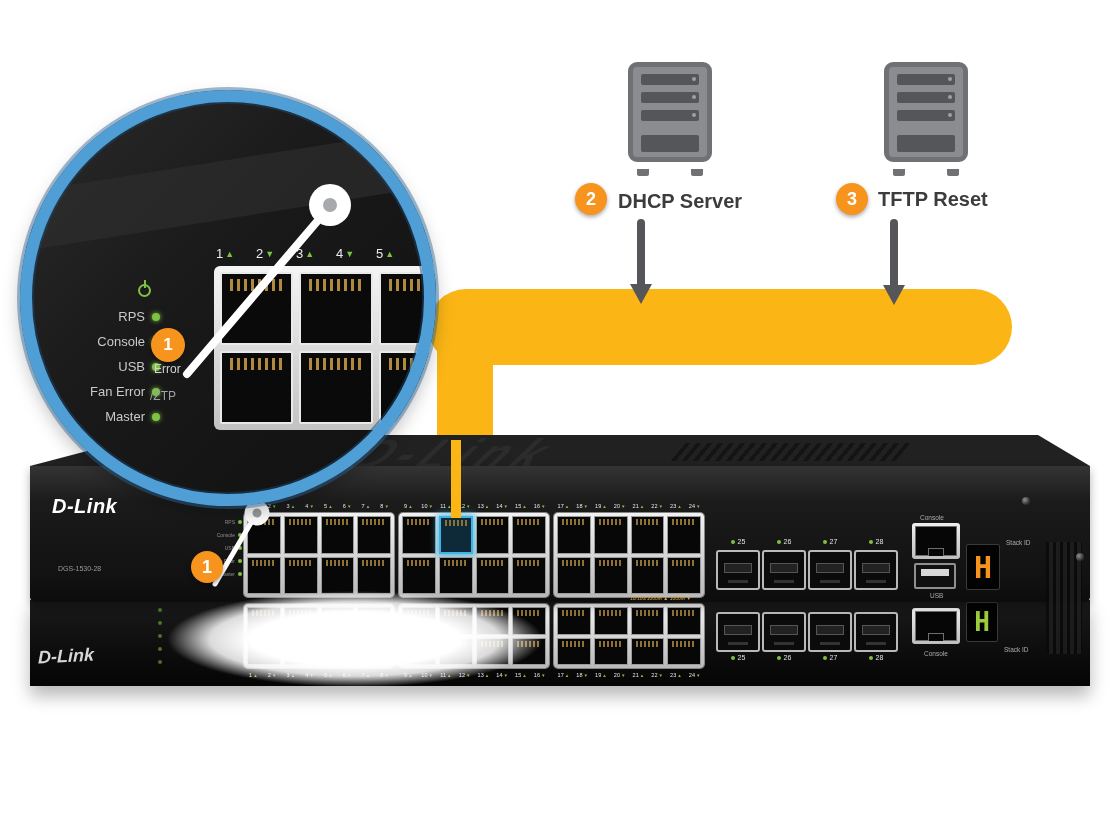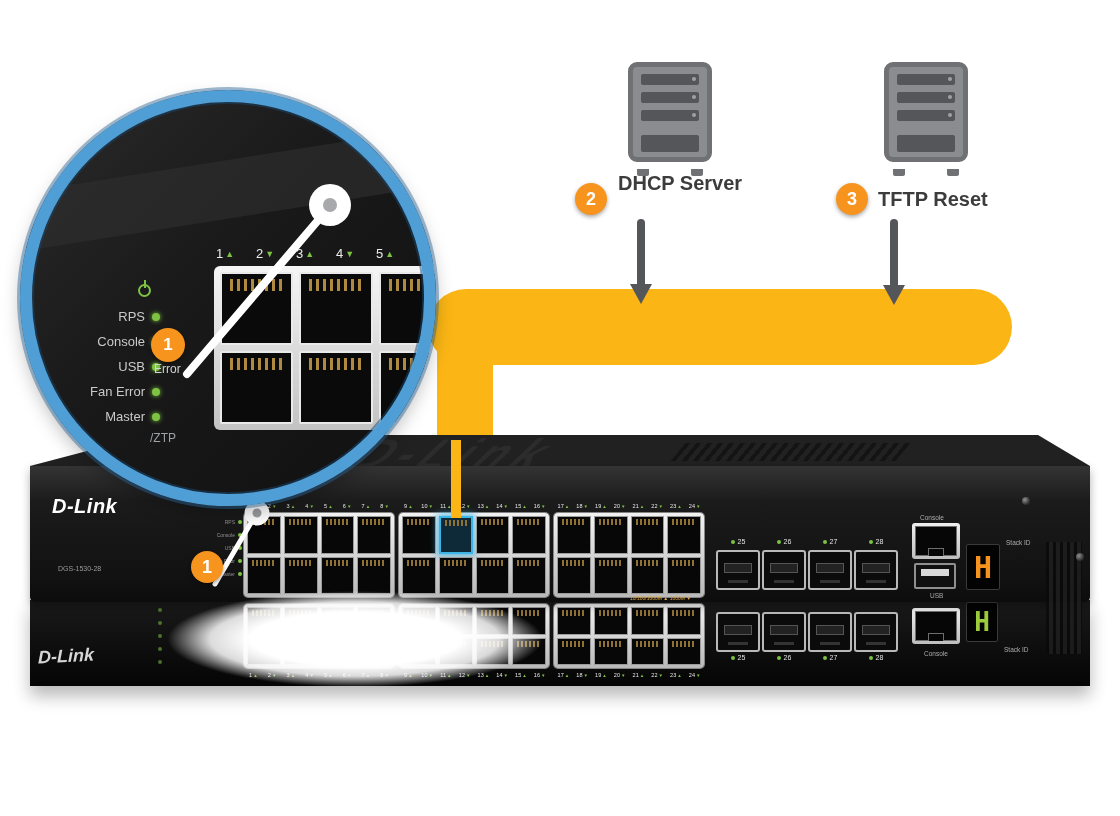--- a/index.html
+++ b/index.html
@@ -25,38 +25,38 @@
   .server-foot { position:absolute; bottom:-6px; width:12px; height:7px; background:#6F7175; border-radius:0 0 2px 2px; }
   .server-foot.l { left:9px; } .server-foot.r { right:9px; }
 
   
   .badge { position:absolute; width:32px; height:32px; border-radius:50%; background:#F7941E; color:#fff;
            font-weight:bold; font-size:18px; display:flex; align-items:center; justify-content:center;
            z-index:8; box-shadow:0 2px 4px rgba(0,0,0,.35); }
   #badge-dhcp { left:575px; top:183px; z-index:3; }
   #badge-tftp { left:836px; top:183px; z-index:3; }
   .step-label { position:absolute; font-size:20px; font-weight:bold; color:#3C3C3C; z-index:3; line-height:26px; }
-  #label-dhcp { left:618px; top:170px; }
+  #label-dhcp { left:618px; top:188px; }
   #label-tftp { left:878px; top:186px; }
 
   
   #magnifier { position:absolute; left:20px; top:90px; width:416px; height:416px; z-index:20; }
   #mag-bg { position:absolute; inset:0; border-radius:50%; overflow:hidden;
             background:linear-gradient(135deg,#2B2B2B,#191919 45%,#101010); }
   #mag-edge { position:absolute; left:-30px; top:70px; width:480px; height:58px; background:#2E2E2E; transform:rotate(-9deg); opacity:.65; }
   #mag-ring { position:absolute; inset:0; border-radius:50%; border:12px solid #4F9FD6;
               box-shadow:0 0 0 3px rgba(40,100,150,.45), inset 0 0 0 2px rgba(25,70,110,.5), 0 8px 18px rgba(0,0,0,.25); }
   .mag-power { position:absolute; left:118px; top:194px; width:13px; height:13px; border:2px solid #7DC242; border-radius:50%; }
   .mag-power::after { content:""; position:absolute; left:3.5px; top:-6px; width:2px; height:8px; background:#7DC242; }
   #mag-leds { position:absolute; left:0; top:214px; width:140px; }
   .mag-led-row { display:flex; align-items:center; justify-content:flex-end; gap:7px; height:25px; }
   .mag-led-label { color:#C9C9C9; font-size:13px; }
   .mag-led-dot { width:8px; height:8px; border-radius:50%; background:#7DC242; box-shadow:0 0 5px #7DC242; }
   #mag-reset { position:absolute; left:134px; top:272px; font-size:12px; color:#D4D4D4; }
-  #mag-ztp { position:absolute; left:130px; top:299px; font-size:12px; color:#9DA0A3;margin-top:42px; }
+  #mag-ztp { position:absolute; left:130px; top:299px; font-size:12px; color:#9DA0A3; }
   #mag-portnums { position:absolute; left:196px; top:156px; width:200px; display:flex; }
   .mag-portnum { width:40px; display:flex; align-items:center; gap:2px; font-size:13px; color:#ECECEC; }
   .mag-portnum .tri { font-size:9px; color:#7DC242; }
   #mag-ports { position:absolute; left:194px; top:176px; width:244px; height:164px;
                background:linear-gradient(#F5F5F5,#C2C2C2); border-radius:6px; padding:6px;
                display:grid; grid-template-columns:repeat(3,1fr); grid-template-rows:repeat(2,1fr); gap:6px; }
   .mag-port { background:#0A0A0A; border:2px solid #E9E9E9; border-radius:2px; position:relative; }
   .mag-port::before { content:""; position:absolute; left:8px; right:8px; top:5px; height:12px;
                       background:repeating-linear-gradient(90deg,#B08A3E 0 3px, transparent 3px 7px); }
   #mag-pin { position:absolute; left:0; top:0; z-index:2; }

